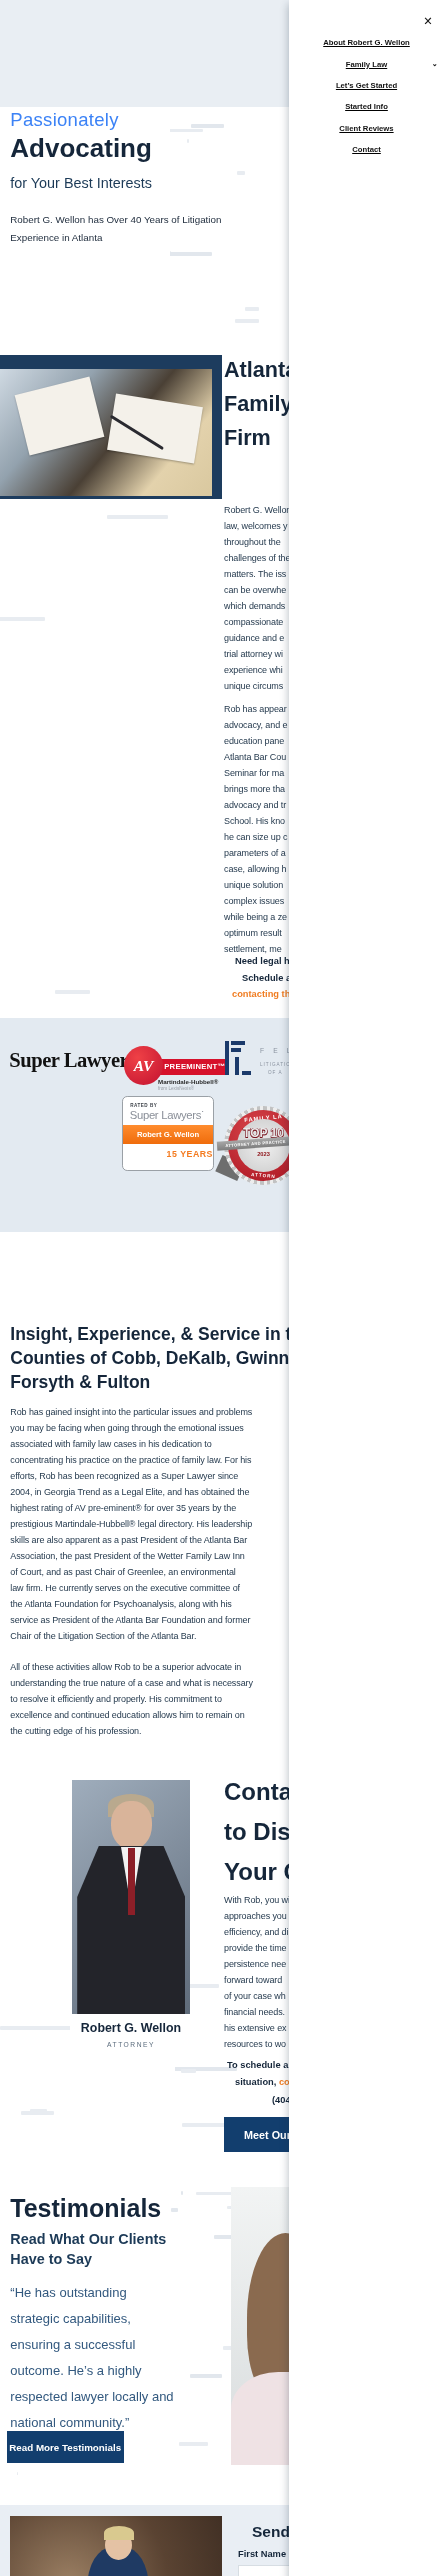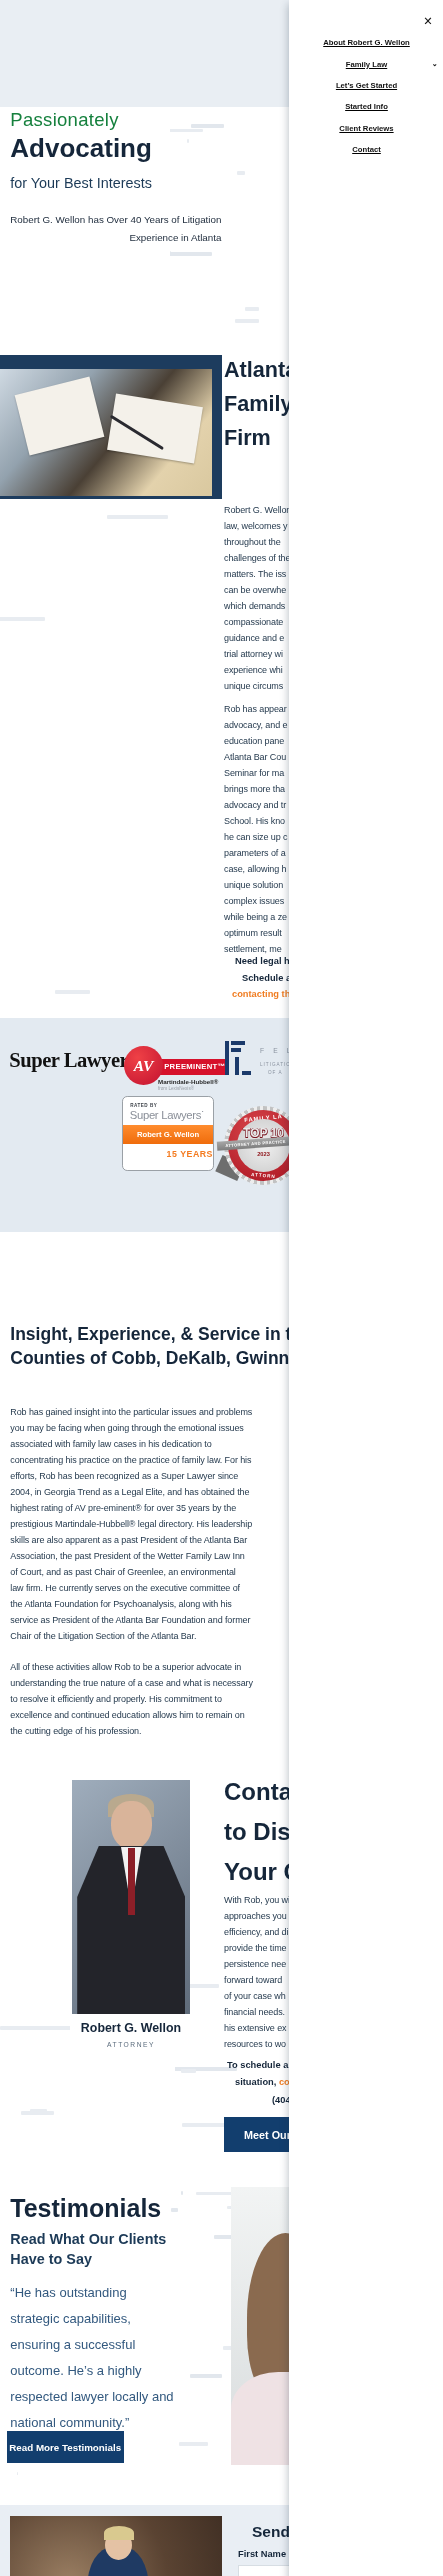--- a/index.html
+++ b/index.html
@@ -11,25 +11,25 @@
   .nowrap { white-space:nowrap; }
 
   
   .wm-zone { position:absolute; z-index:0; overflow:hidden; }
   .wm-dash { position:absolute; height:3.6px; border-radius:1px; background:#e8ecf1; }
 
   
   .top-band { left:0; top:0; width:444px; height:107px; background:#e9eef3; z-index:1; }
 
   
-  .hero-eyebrow { left:10.3px; top:109px; font-size:18.5px; font-weight:500; color:#15803d; letter-spacing:0.3px; z-index:2; }
+  .hero-eyebrow { left:10.3px; top:109px; font-size:18.5px; font-weight:500; color:#3b82f6; letter-spacing:0.3px; z-index:2; }
   .hero-title   { left:10.3px; top:133px; font-size:26px; font-weight:800; color:#15263a; z-index:2; }
   .hero-sub     { left:10.3px; top:175px; font-size:14.4px; font-weight:500; color:#1c3a57; z-index:2; }
   .hero-p       { left:10.3px; top:211px; font-size:9.8px; color:#233040; line-height:17.5px; z-index:2; }
-  .hero-p span  { display:block; white-space:nowrap;text-align:right; }
+  .hero-p span  { display:block; white-space:nowrap; }
   .btn { background:#123e6e; color:#fff; font-weight:700; display:flex; align-items:center; justify-content:center; border:none; cursor:pointer; z-index:3; }
   .hero-btn { left:9.3px; top:251px; width:138px; height:36px; font-size:10.8px; letter-spacing:0.2px; }
 
   
   .photo-frame { left:0; top:355px; width:222px; height:144px; background:#1d3c5e; z-index:1; }
   .photo-docs  { left:0; top:369px; width:212px; height:127px; z-index:2;
                  background:linear-gradient(130deg,#cfd9e2 0%,#93a2ae 30%,#4a4035 55%,#e3d2ac 78%,#d9c89f 100%); overflow:hidden;}
   .paper { position:absolute; background:#f4f1ea; box-shadow:0 1px 2.1px rgba(0,0,0,.3); }
   .p1 { width:77px; height:62px; left:20.6px; top:15.5px; transform:rotate(-14deg); }
   .p2 { width:88px; height:57px; left:111px; top:31px; transform:rotate(9deg); }
@@ -305,20 +305,21 @@
       <div class="seal-top10">TOP 10</div>
       <div class="seal-banner">ATTORNEY AND PRACTICE</div>
       <div class="seal-year">2023</div>
       <div class="seal-bot">ATTORN</div>
     </div>
   </div>
 
   <div class="abs insight-h">
       <span>Insight, Experience, &amp; Service in the</span>
       <span>Counties of Cobb, DeKalb, Gwinnett,</span>
+      <span>Forsyth &amp; Fulton</span>
     </div>
   <div class="abs body-lines insight-p1">
       <span>Rob has gained insight into the particular issues and problems</span>
       <span>you may be facing when going through the emotional issues</span>
       <span>associated with family law cases in his dedication to</span>
       <span>concentrating his practice on the practice of family law. For his</span>
       <span>efforts, Rob has been recognized as a Super Lawyer since</span>
       <span>2004, in Georgia Trend as a Legal Elite, and has obtained the</span>
       <span>highest rating of AV pre-eminent® for over 35 years by the</span>
       <span>prestigious Martindale-Hubbell® legal directory. His leadership</span>

